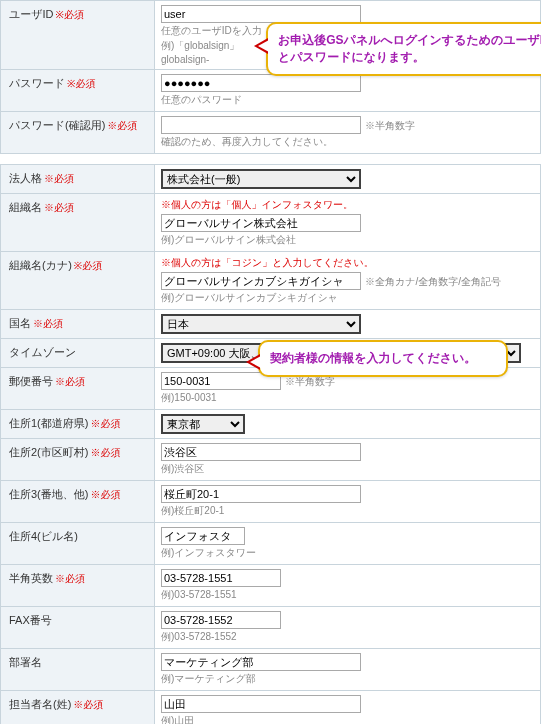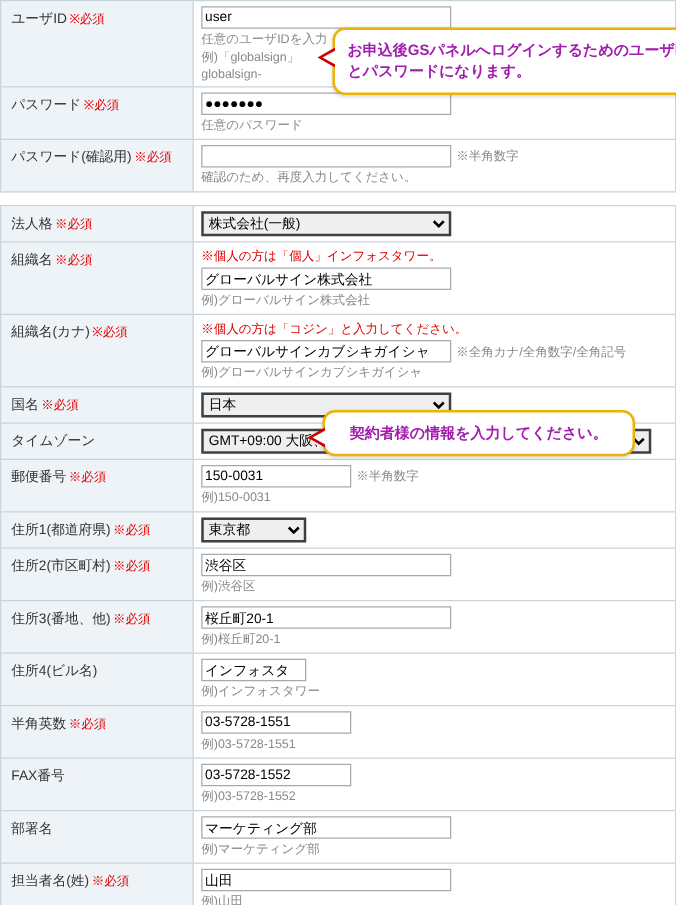--- a/index.html
+++ b/index.html
@@ -141,19 +141,19 @@
     <td class="field-cell"><input type="text" class="w-med" value="マーケティング部" style=""><div class="hint">例)マーケティング部</div></td>
   </tr>
   <tr>
     <td class="label-cell"><span>担当者名(姓)</span><span class="req">※必須</span></td>
     <td class="field-cell"><input type="text" class="w-med" value="山田" style=""><div class="hint">例)山田</div></td>
   </tr>
 
 </tbody>
     </table>
 
-<div class="callout" style="top:328px; left:218px; width:250px;text-align:center;">
+<div class="callout" style="top:340px; left:218px; width:250px;">
   <div class="callout-tail" style="left:-14px; top:12px;"></div>
   <div class="callout-tail-inner" style="left:-10px; top:14px;"></div>
   <span>契約者様の情報を入力してください。</span>
 </div>
 
 </div>
 
 </body></html>

